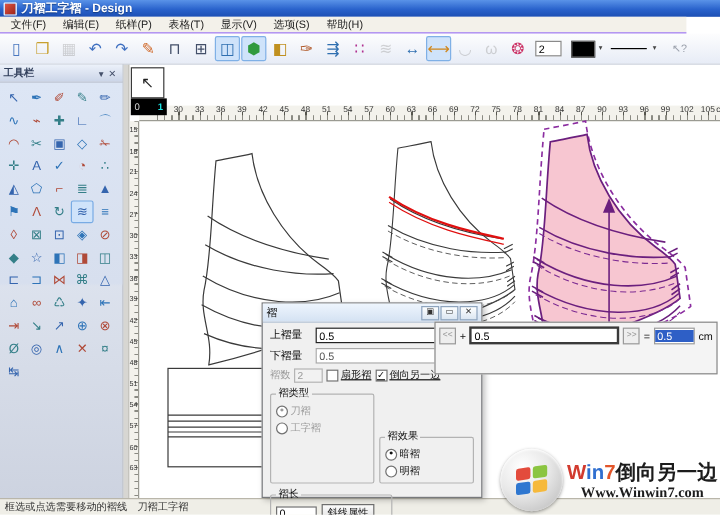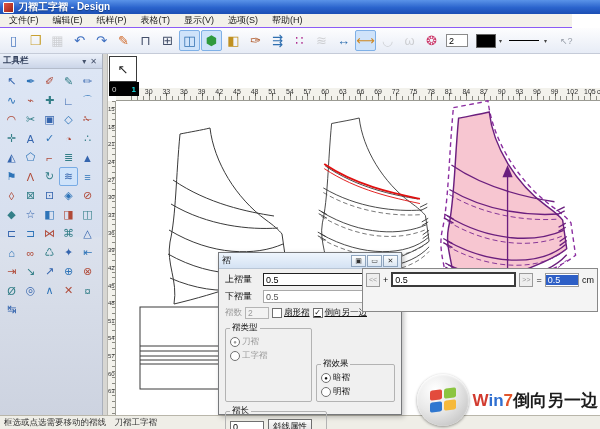--- a/index.html
+++ b/index.html
@@ -501,18 +501,19 @@
   <div class="wlogo">
     <span class="wflag">
         <i class="wf1"></i>
         <i class="wf2"></i>
         <i class="wf3"></i>
         <i class="wf4"></i>
       </span>
   </div>
   <div class="wtext">
     <span class="wline1"><span class="w">W</span><span class="in">in</span><span class="s7">7</span><span class="sfx">倒向另一边</span></span>
+    <span class="wline2">Www.Winwin7.com</span>
   </div>
 </div>
 
 <div class="statusbar">
   <span class="statustext">框选或点选需要移动的褶线　刀褶工字褶</span>
 </div>
 
 </body></html>

